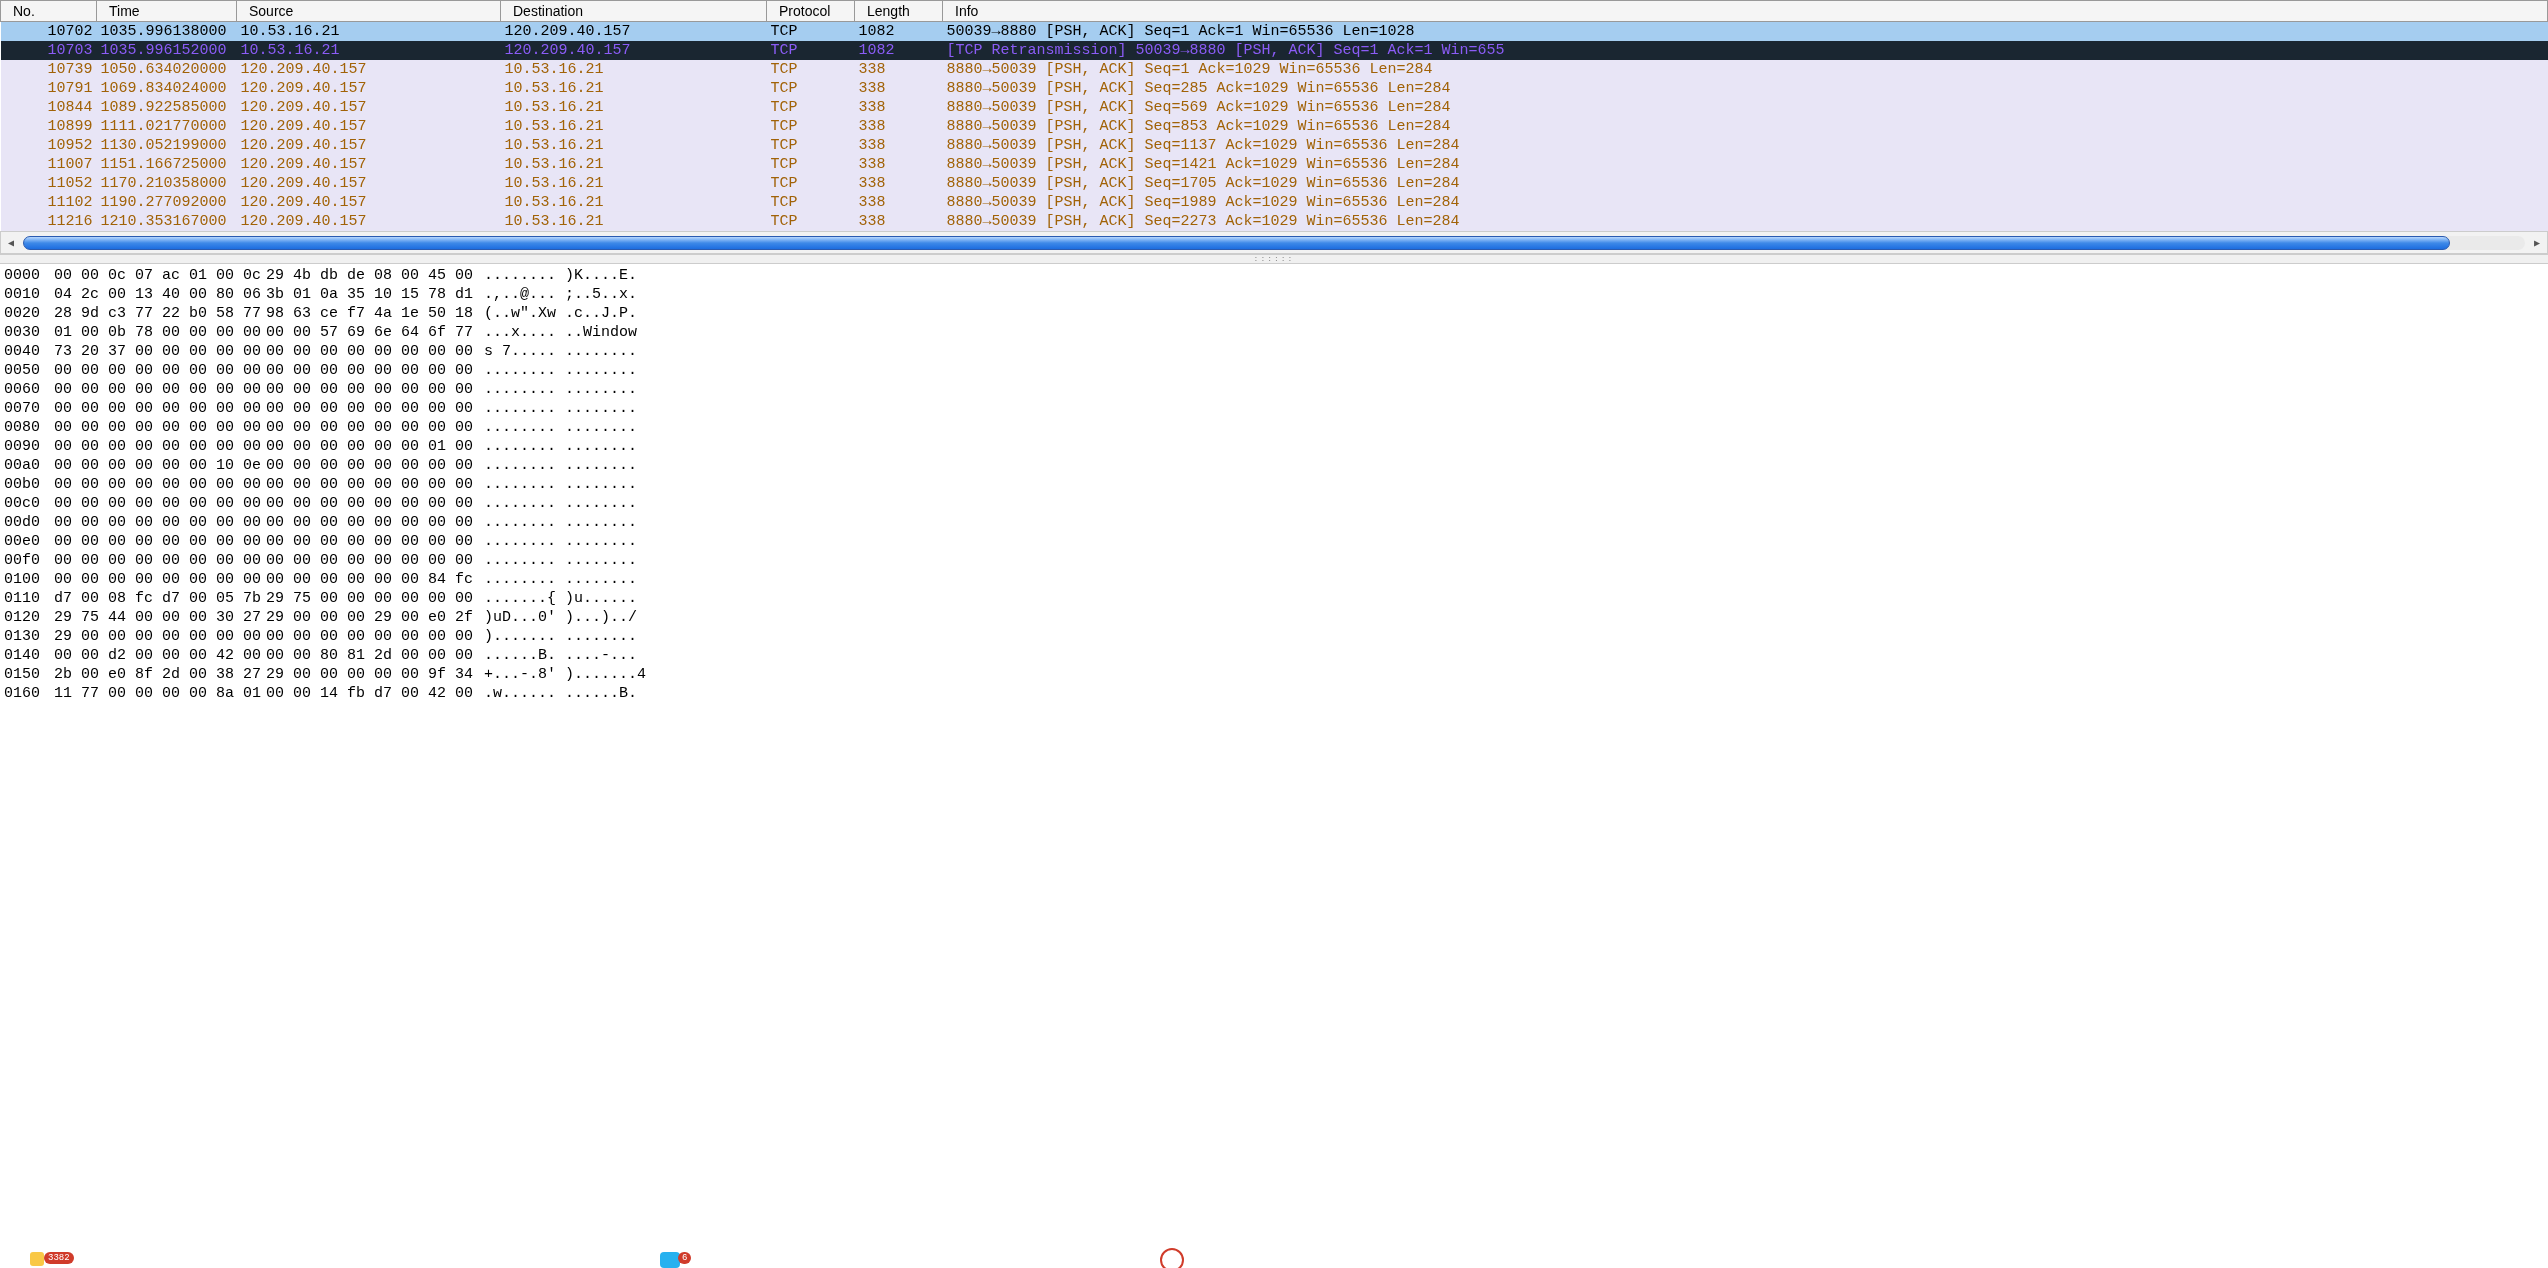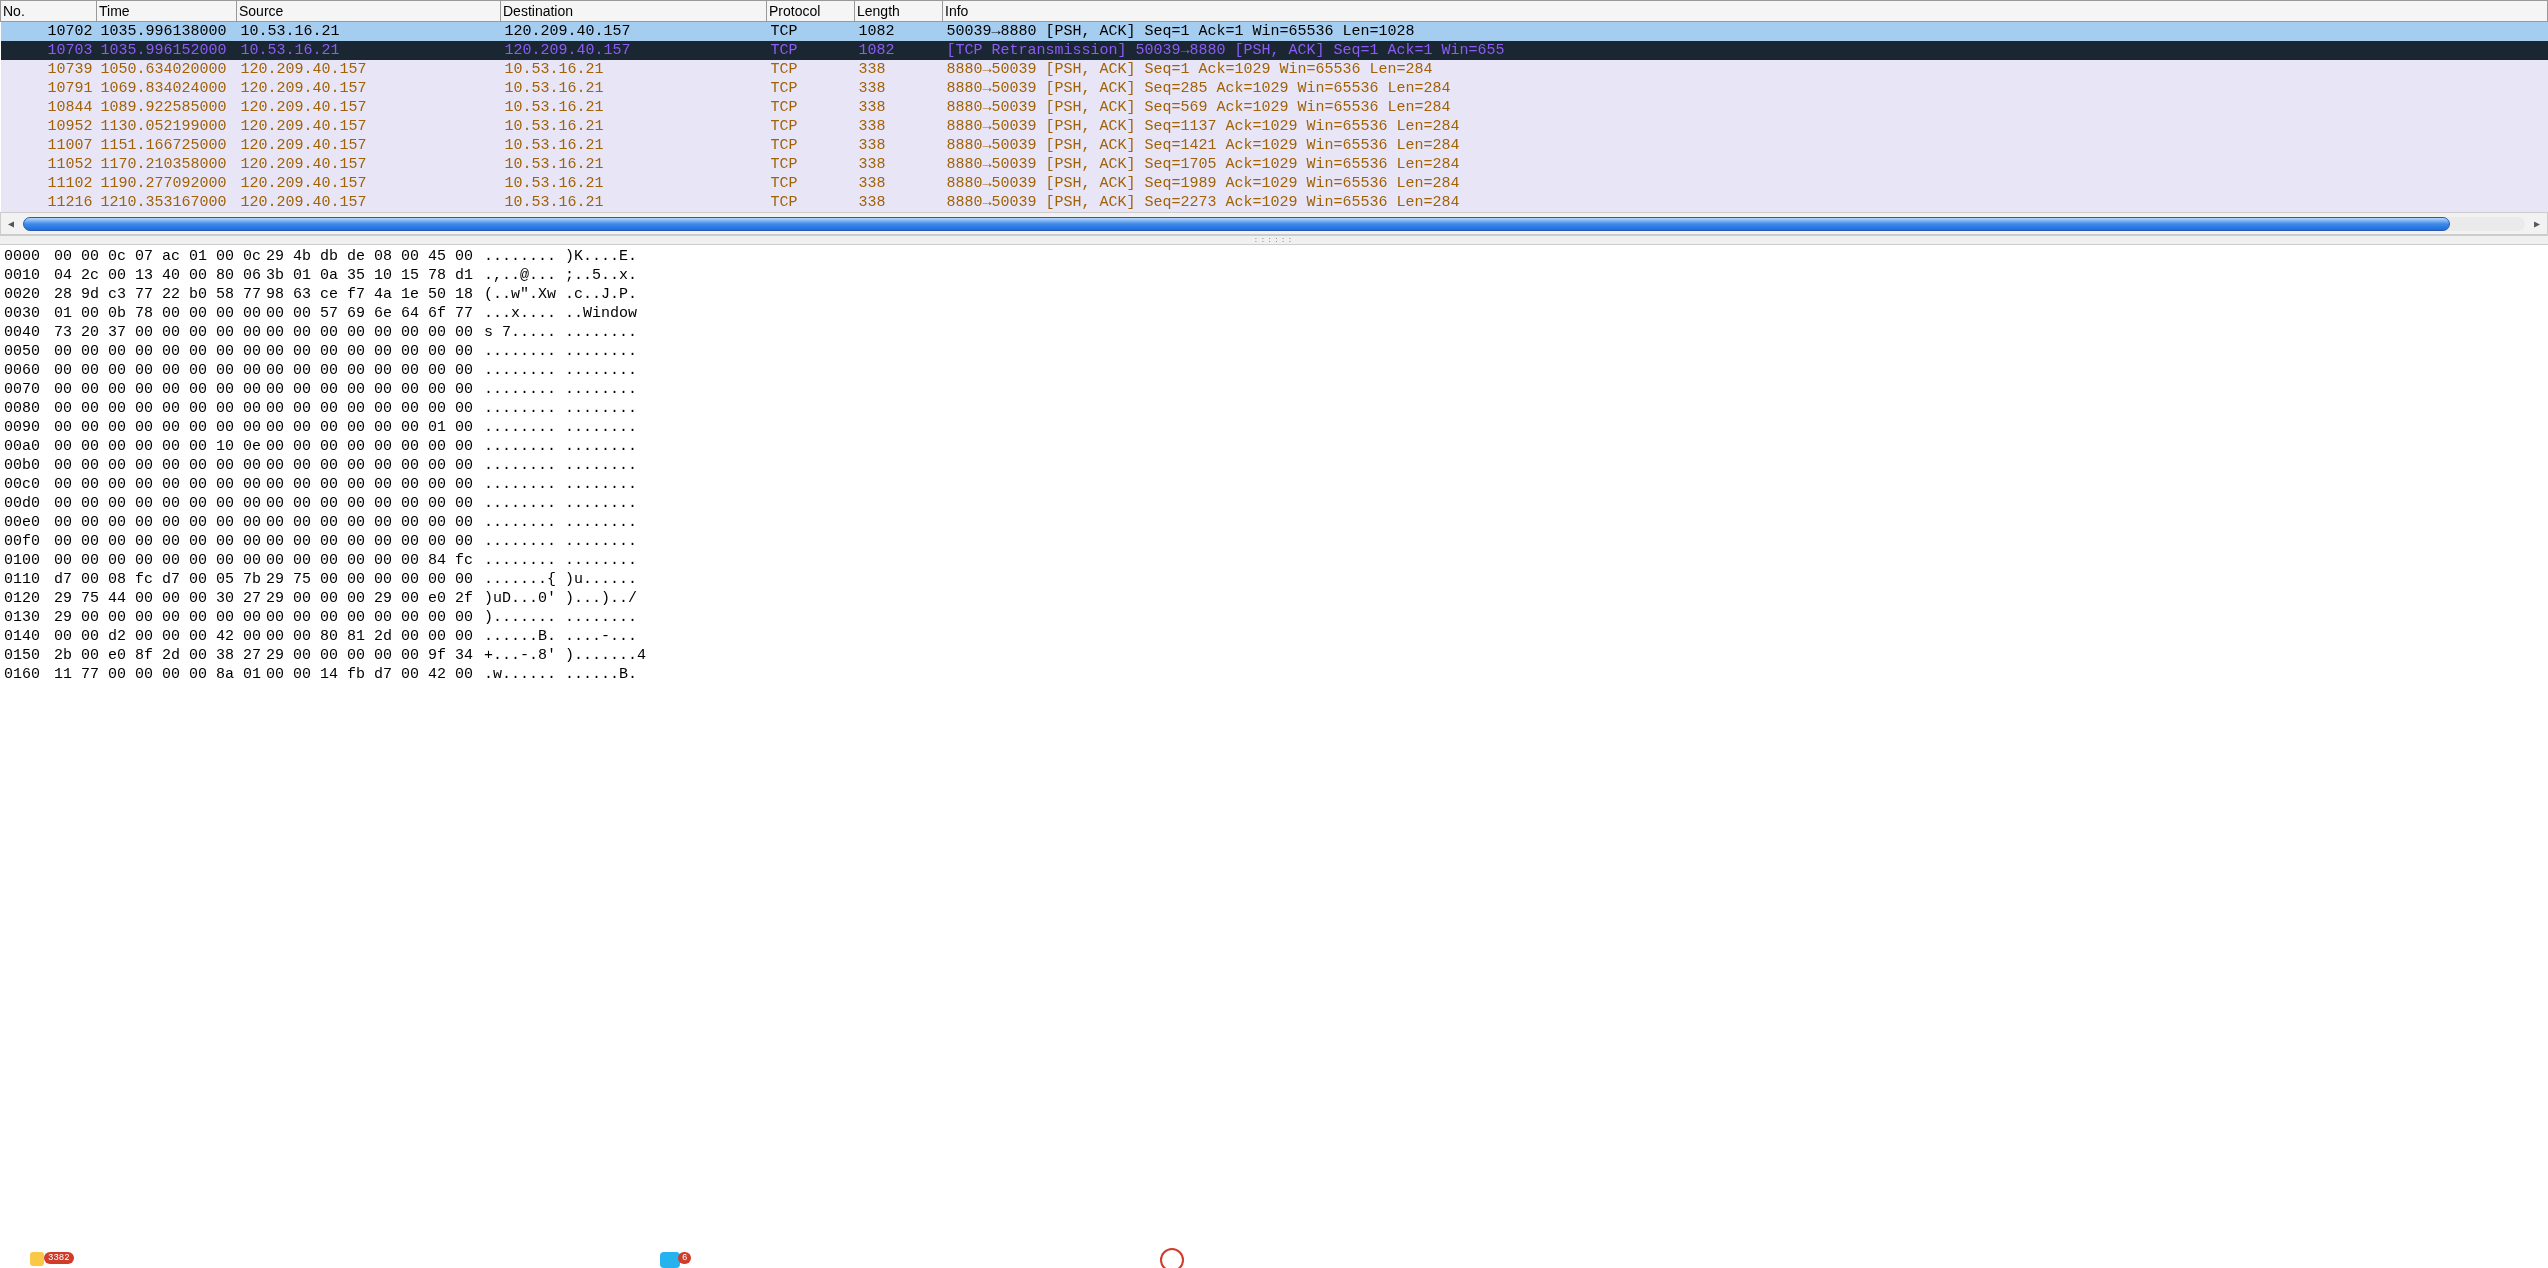--- a/index.html
+++ b/index.html
@@ -12,21 +12,21 @@
     height: 1268px;
   }
   .packet-list {
     width: 100%;
     border-collapse: collapse;
   }
   .packet-list thead th {
     background: #f5f5f5;
     border: 1px solid #999;
     text-align: left;
-    padding: 2px 2px;
+    padding: 2px 12px;
     font-weight: normal;
     font-family: sans-serif;
     font-size: 14px;
     cursor: pointer;
   }
   .packet-list tbody td {
     padding: 1px 4px;
     white-space: nowrap;
     font-size: 15px;
   }
@@ -162,20 +162,29 @@
       <tr class="row-normal">
         <td class="col-no">10844</td>
         <td class="col-time">1089.922585000</td>
         <td class="col-source">120.209.40.157</td>
         <td class="col-destination">10.53.16.21</td>
         <td class="col-protocol">TCP</td>
         <td class="col-length">338</td>
         <td class="col-info">8880→50039 [PSH, ACK] Seq=569 Ack=1029 Win=65536 Len=284</td>
       </tr>
       <tr class="row-normal">
+        <td class="col-no">10899</td>
+        <td class="col-time">1111.021770000</td>
+        <td class="col-source">120.209.40.157</td>
+        <td class="col-destination">10.53.16.21</td>
+        <td class="col-protocol">TCP</td>
+        <td class="col-length">338</td>
+        <td class="col-info">8880→50039 [PSH, ACK] Seq=853 Ack=1029 Win=65536 Len=284</td>
+      </tr>
+      <tr class="row-normal">
         <td class="col-no">10952</td>
         <td class="col-time">1130.052199000</td>
         <td class="col-source">120.209.40.157</td>
         <td class="col-destination">10.53.16.21</td>
         <td class="col-protocol">TCP</td>
         <td class="col-length">338</td>
         <td class="col-info">8880→50039 [PSH, ACK] Seq=1137 Ack=1029 Win=65536 Len=284</td>
       </tr>
       <tr class="row-normal">
         <td class="col-no">11007</td>

